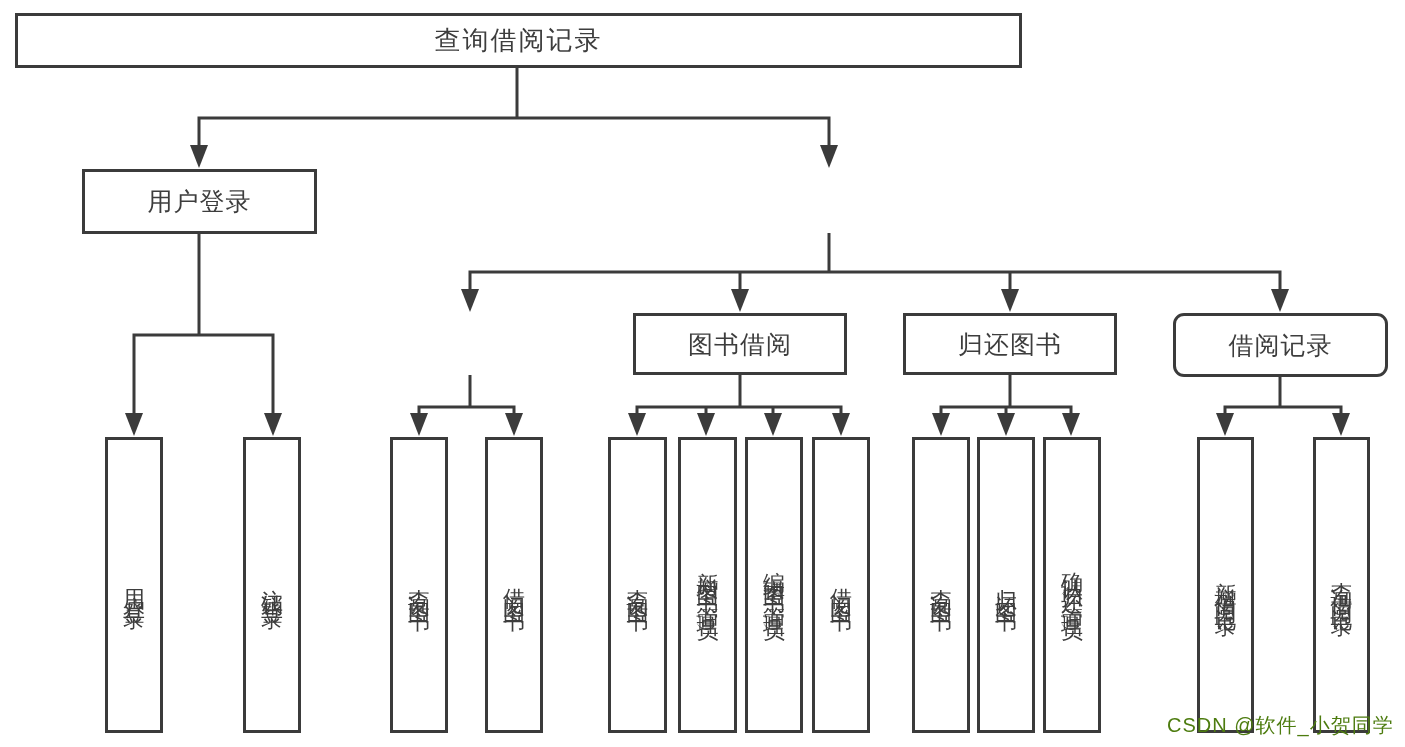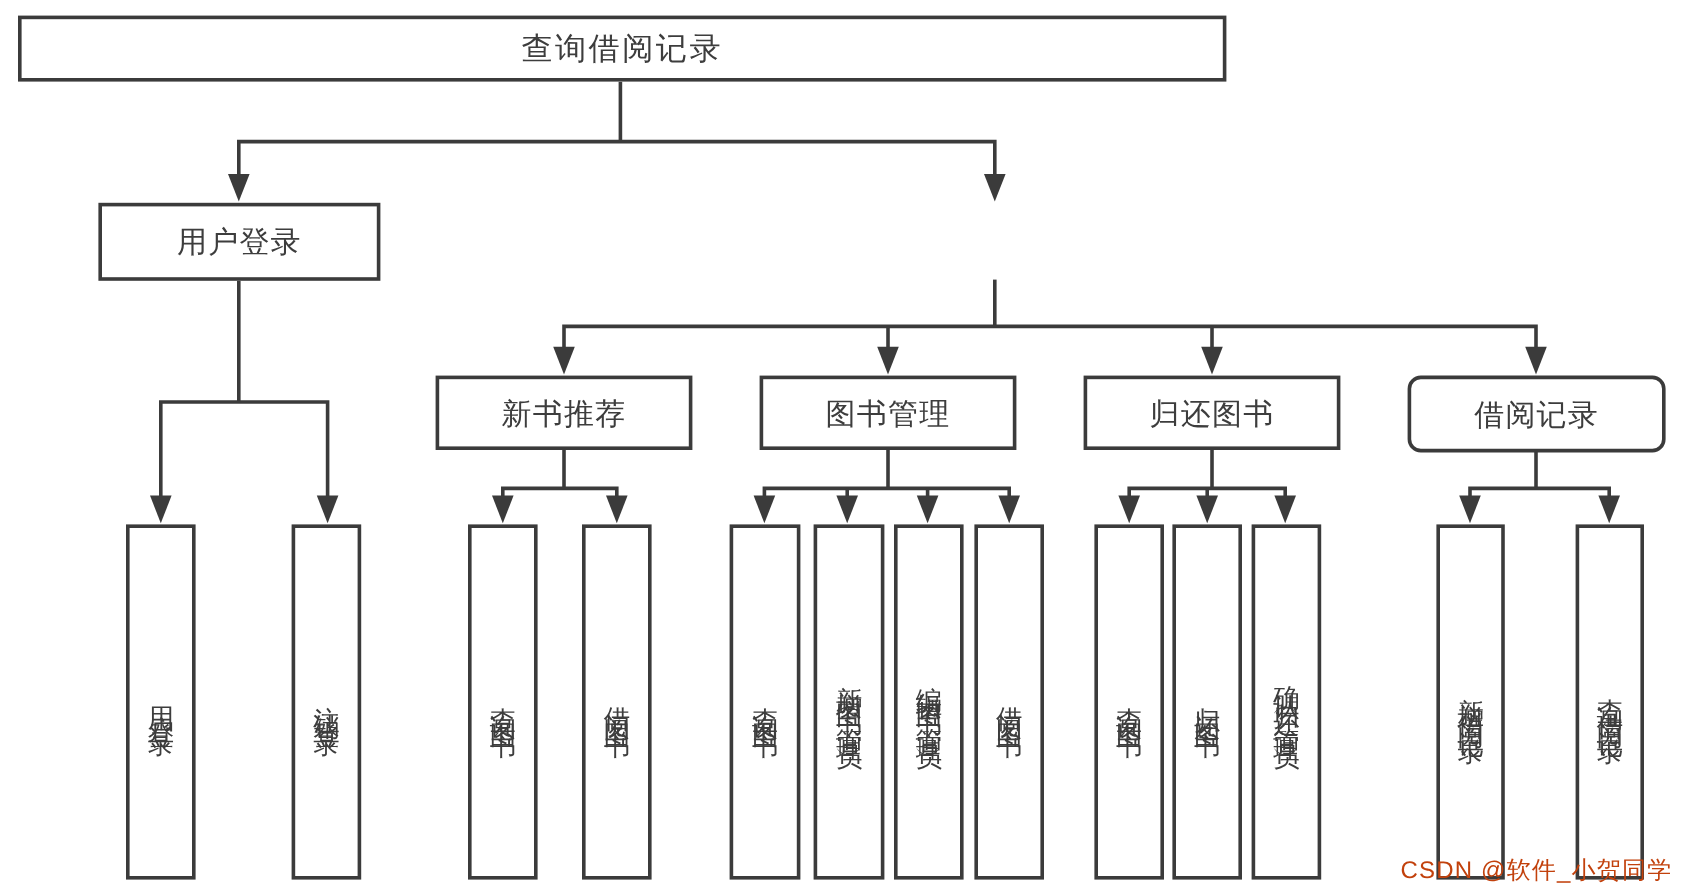--- a/index.html
+++ b/index.html
@@ -47,21 +47,21 @@
     font-size: 22px;
     letter-spacing: 7px;
     line-height: 1.1;
   }
   .watermark {
     position: absolute;
     left: 1167px;
     top: 712px;
     font-size: 20px;
     letter-spacing: 1px;
-    color: #c2410c;
+    color: #4d7c0f;
     white-space: nowrap;
     z-index: 5;
   }
 </style>
 </head>
 <body>
 
 <div id="canvas">
 
   <svg id="connectors" width="1405" height="747" viewBox="0 0 1405 747">
@@ -124,25 +124,22 @@
   </svg>
 
   <div class="box h-box root-box" style="left:15px;top:13px;width:1007px;height:55px;">
     <span>查询借阅记录</span>
   </div>
 
   <div class="box h-box" style="left:82px;top:169px;width:235px;height:65px;">
     <span>用户登录</span>
   </div>
 
-  <div class="box h-box" style="left:363px;top:313px;width:214px;height:62px;">
-    <span>新书推荐</span>
-  </div>
   <div class="box h-box" style="left:633px;top:313px;width:214px;height:62px;">
-    <span>图书管理</span>
+    <span>图书借阅</span>
   </div>
   <div class="box h-box" style="left:903px;top:313px;width:214px;height:62px;">
     <span>归还图书</span>
   </div>
   <div class="box h-box" style="left:1173px;top:313px;width:215px;height:64px;border-radius:11px;">
     <span>借阅记录</span>
   </div>
 
   <div class="box v-box" style="left:105px;top:437px;width:58px;height:296px;">
     <span>用户登录</span>

